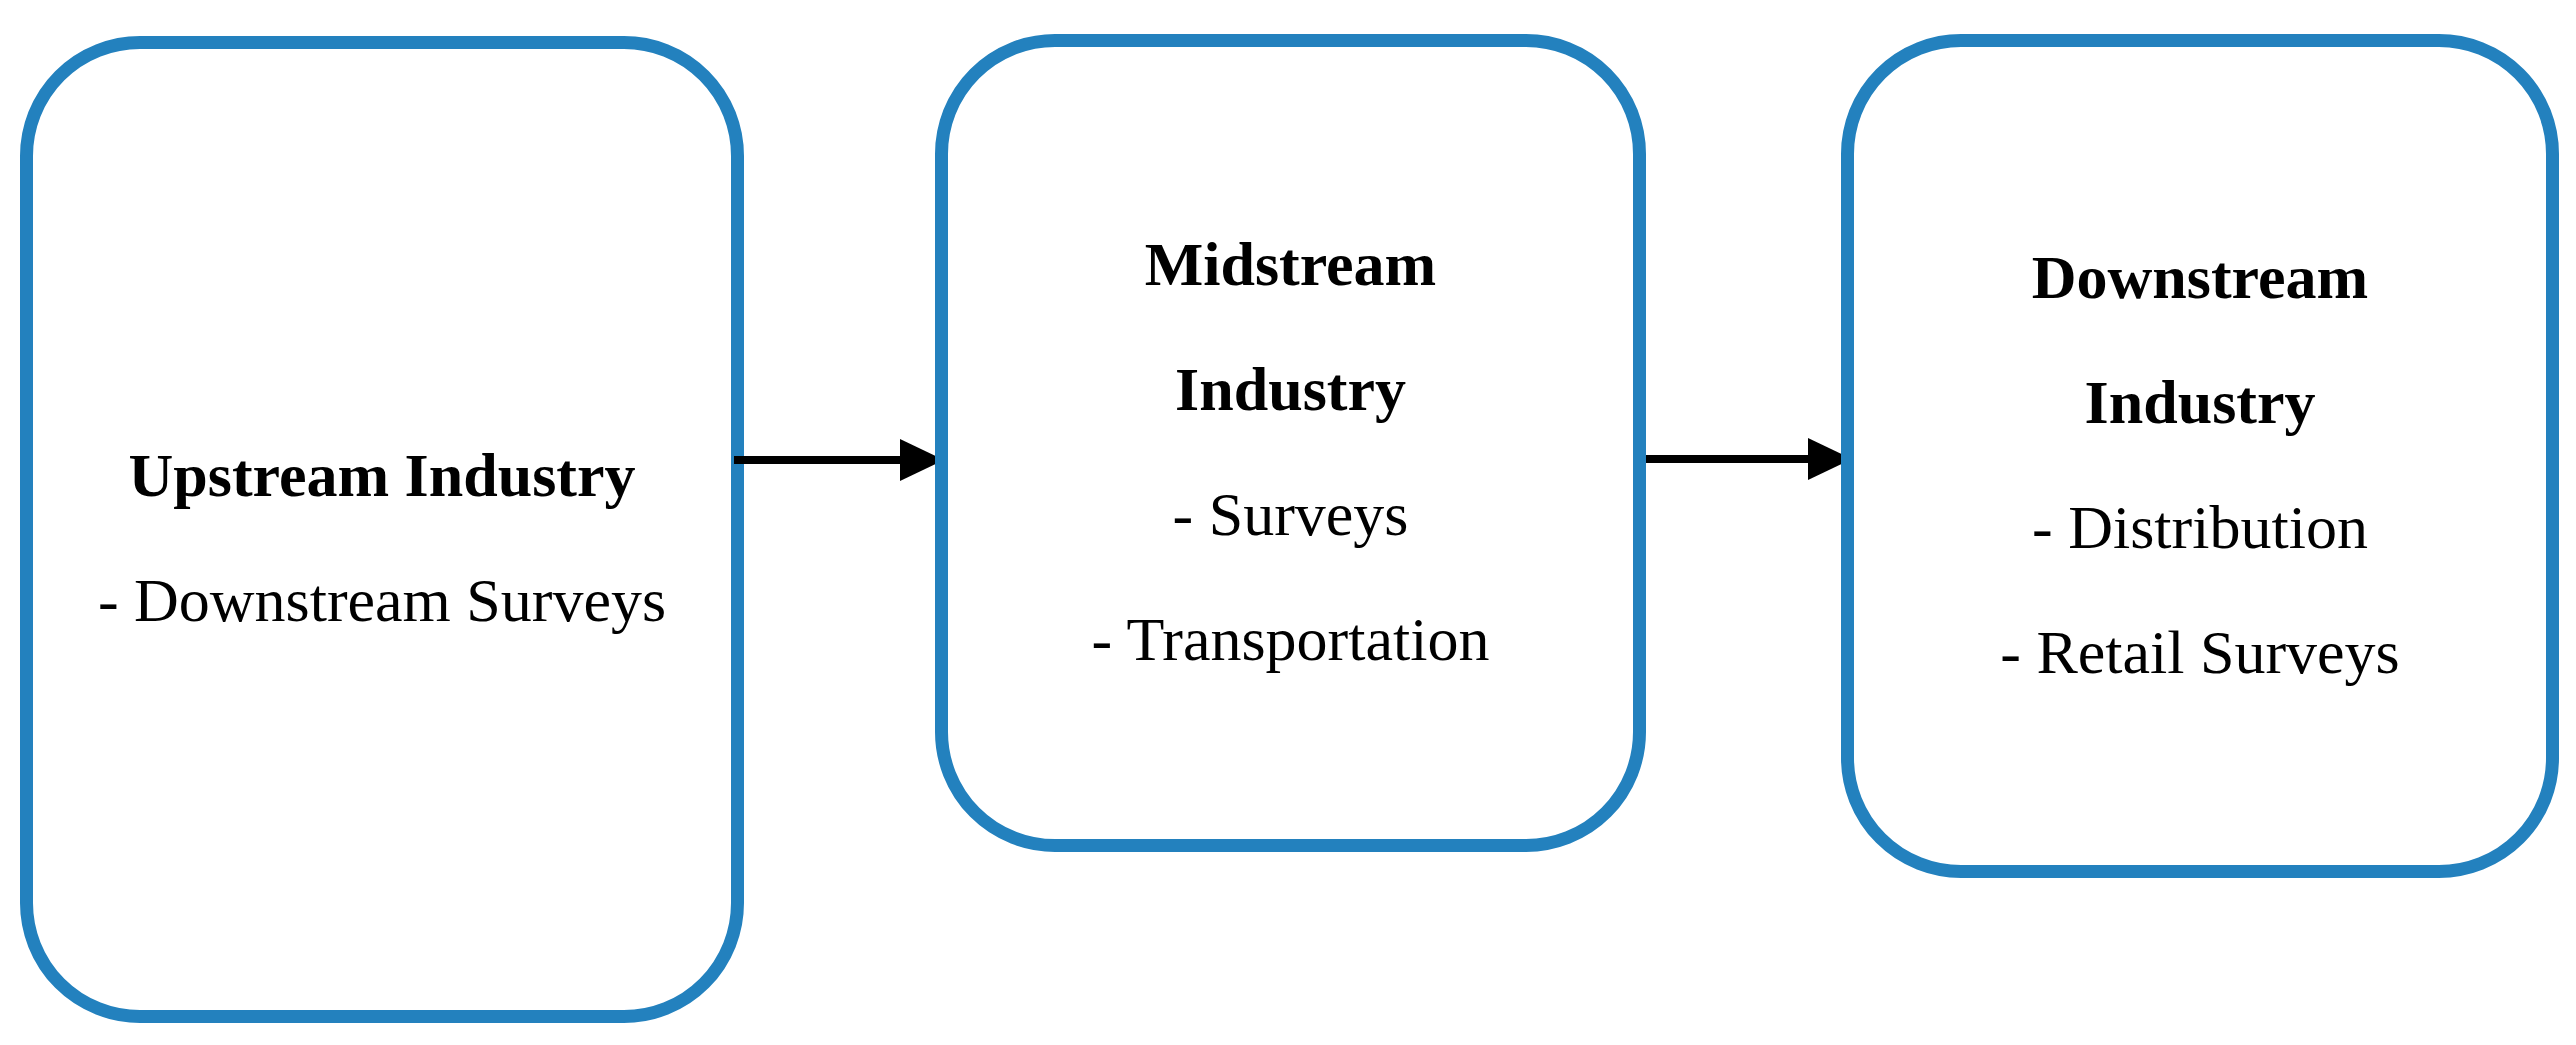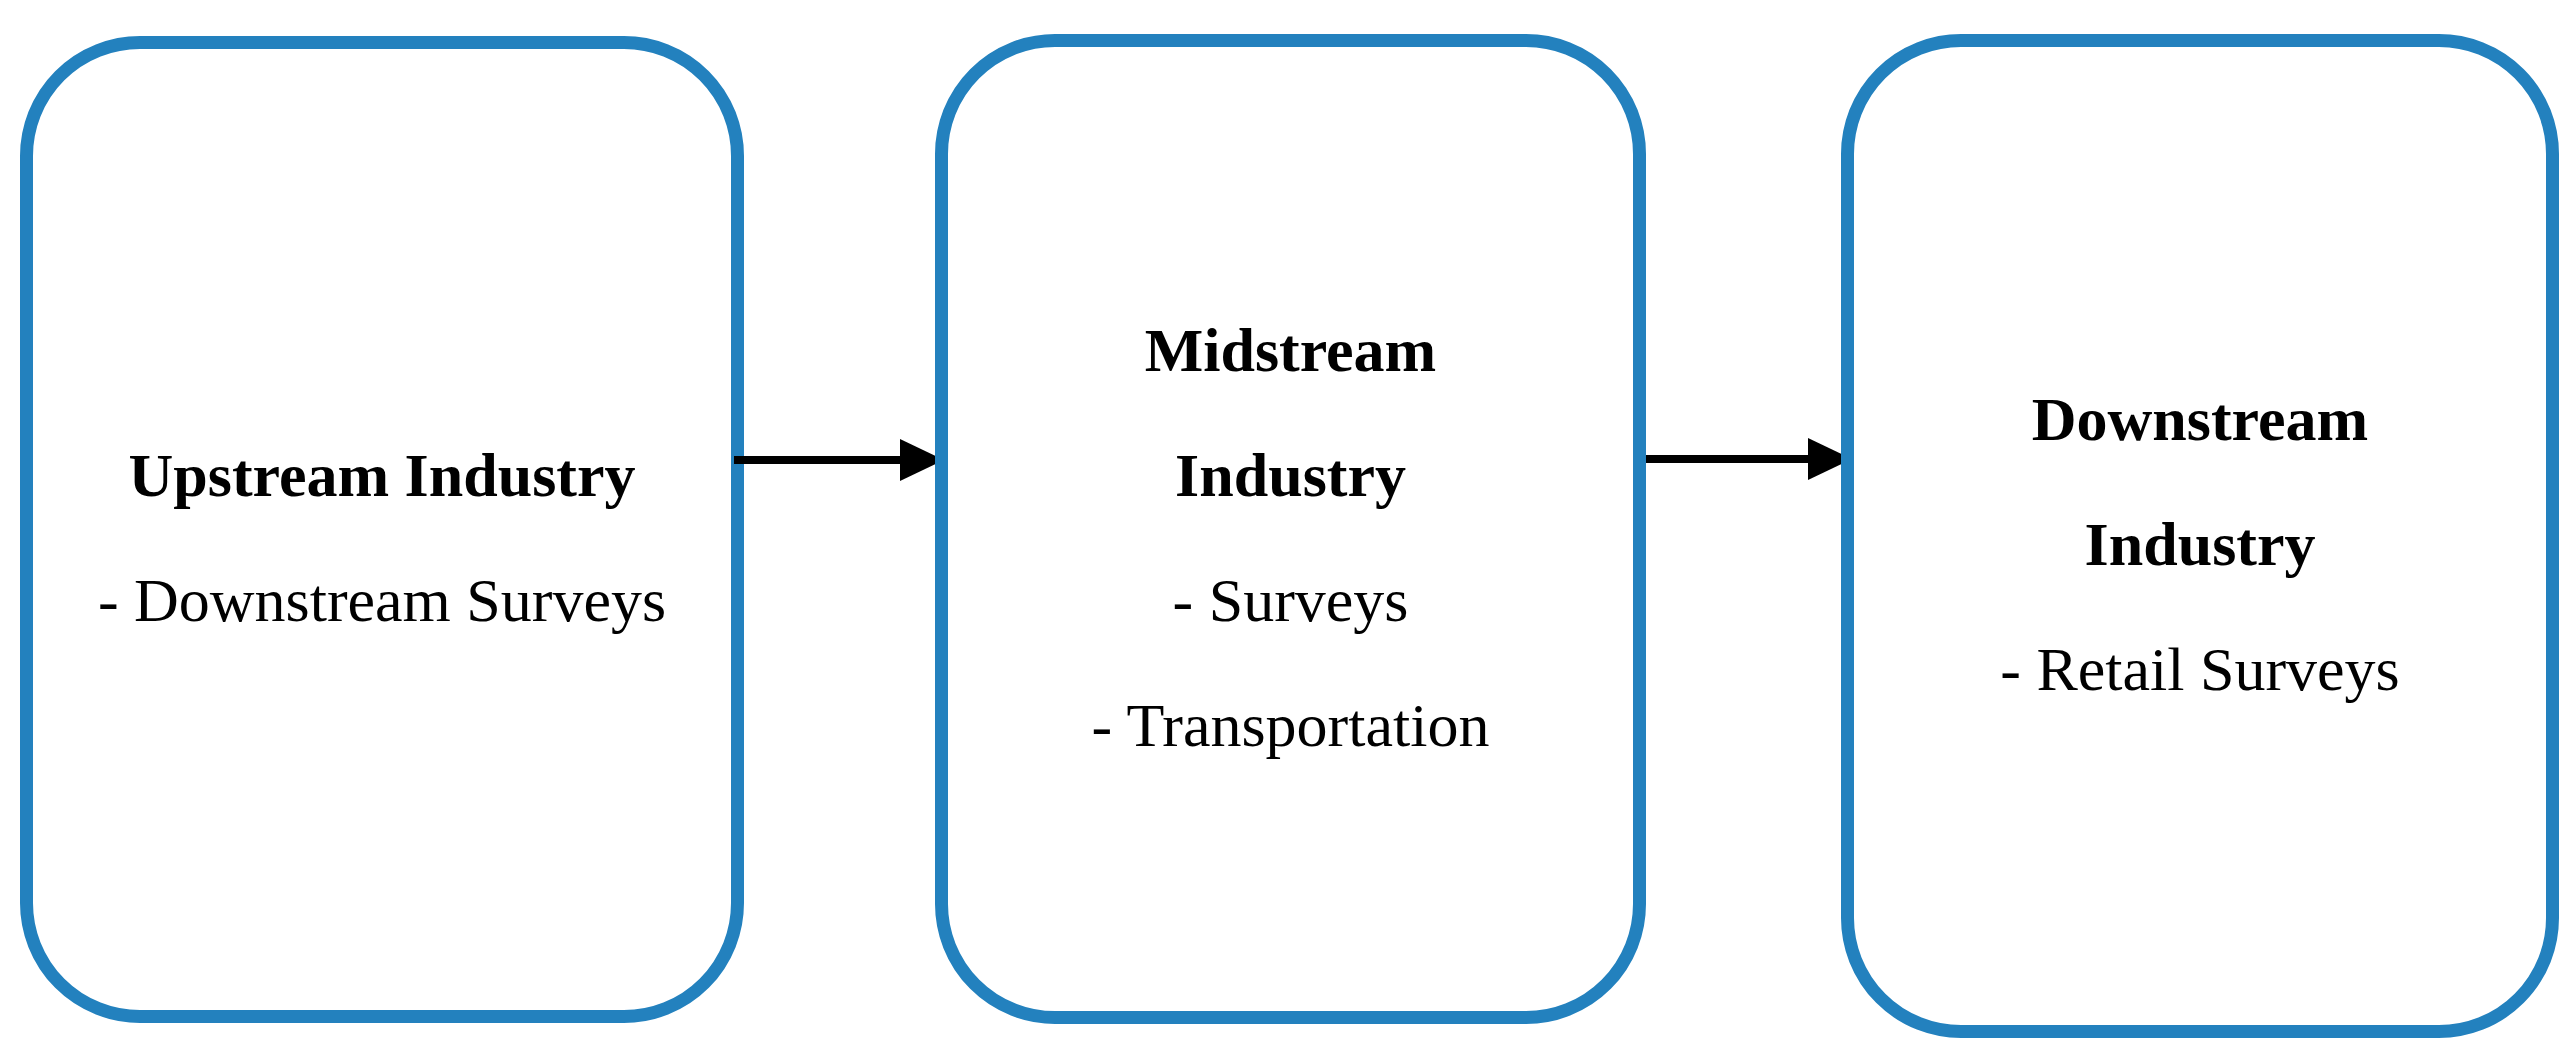--- a/index.html
+++ b/index.html
@@ -23,22 +23,22 @@
     border: 13.6px solid #2381BE;
     border-radius: 120px;
     background: #ffffff;
     display: flex;
     flex-direction: column;
     justify-content: center;
     align-items: center;
     padding-top: 17.6px;
   }
   #box-upstream   { left: 20px;   top: 21.6px; width: 724px; height: 987px; }
-  #box-midstream  { left: 935px; top: 20px; width: 711px; height: 990px; font-family: Liberation Serif, serif; }
-  #box-downstream { left: 1841px; top: 20px; width: 718px; height: 1004px; }
+  #box-midstream  { left: 935px; top: 20px; width: 711px; height: 818px; font-family: Liberation Serif, serif; }
+  #box-downstream { left: 1841px; top: 20px; width: 718px; height: 844px; }
 
   .line {
     height: 125px;
     display: flex;
     align-items: center;
     justify-content: center;
     font-size: 62px;
     line-height: 125px;
     white-space: nowrap;
     text-align: center;
@@ -90,17 +90,18 @@
   </section>
 
   <div class="arrow" id="arrow-2">
     <div class="arrow-shaft"></div>
     <div class="arrow-head"></div>
   </div>
 
   <section class="box" id="box-downstream">
     <div class="line title">Downstream</div>
     <div class="line title">Industry</div>
+    <div class="line item">- Distribution</div>
     <div class="line item">- Retail Surveys</div>
   </section>
 
 </div>
 
 
 </body></html>

